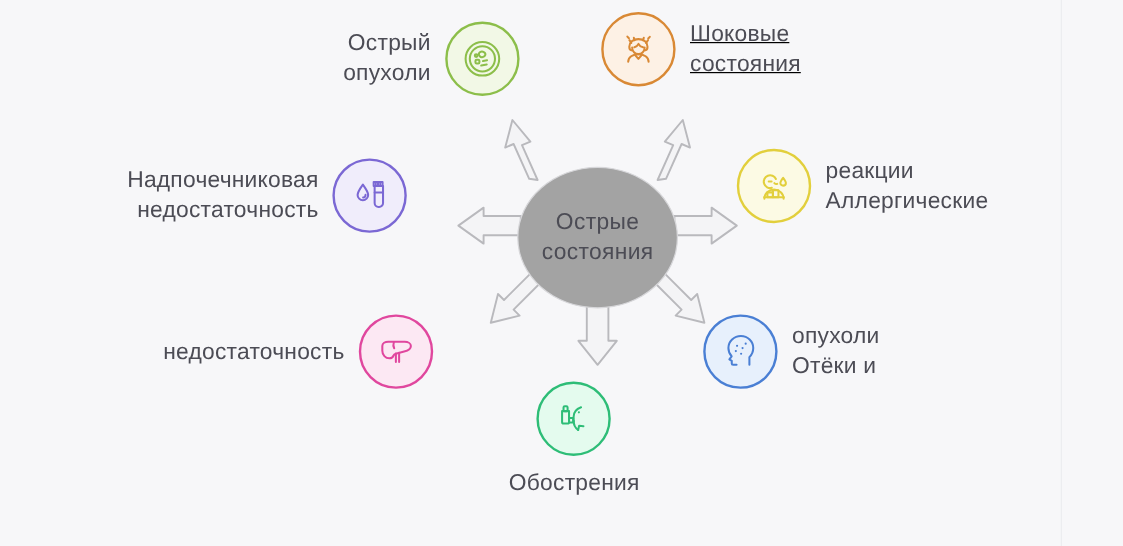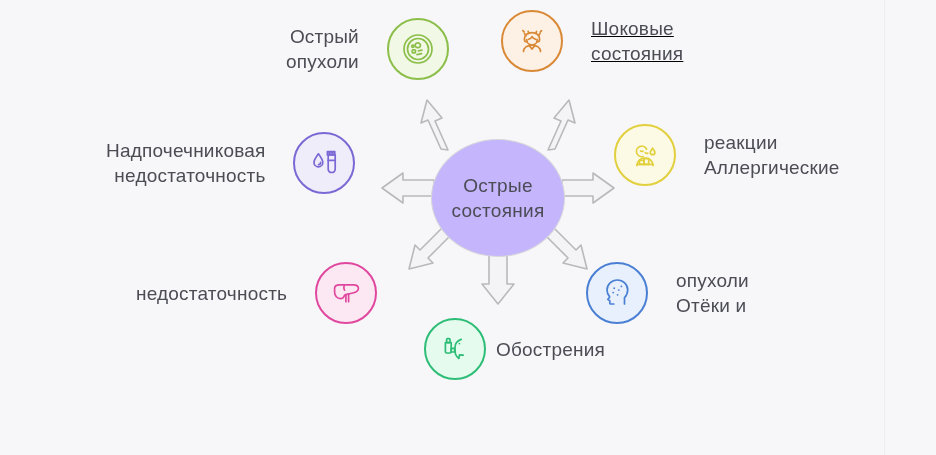--- a/index.html
+++ b/index.html
@@ -44,42 +44,42 @@
     height: 222px;
   }
 
   .hub {
     position: absolute;
     left: 431px;
     top: 139px;
     width: 134px;
     height: 118px;
     border-radius: 50%;
-    background: #c4b5fd;
+    background: #a3a3a3;
     border: 1px solid #d7d7da;
     box-sizing: border-box;
     display: flex;
     flex-direction: column;
     align-items: center;
     justify-content: center;
   }
   .hub-line {
     color: #4c4c55;
     font-size: 19px;
     line-height: 25px;
     letter-spacing: .3px;
     white-space: nowrap;
   }
 
   
   .node {
     position: absolute;
     display: flex;
     align-items: center;
-    gap: 28px;
+    gap: 12px;
   }
   .node.rev { flex-direction: row-reverse; }
 
   .badge {
     width: 62px;
     height: 62px;
     min-width: 62px;
     border-radius: 50%;
     border-width: 2px;
     border-style: solid;
@@ -91,21 +91,21 @@
   .badge svg { display: block; }
 
   .node-label {
     color: #4c4c55;
     font-size: 19px;
     line-height: 25px;
     letter-spacing: .2px;
     white-space: nowrap;
   }
   .node.rev .node-label { text-align: right; }
-  .node.center-label { flex-direction: row; gap: 10px; }
+  .node.center-label { flex-direction: column; gap: 10px; }
   .node.center-label .node-label { text-align: center; }
 
   
   #node-hepatitis   { left: 286px; top: 18px; }
   #node-shock       { left: 501px; top: 10px; text-decoration: underline; }
   #node-allergy     { left: 614px; top: 124px; }
   #node-edema       { left: 586px; top: 262px; }
   #node-asthma      { left: 424px; top: 318px; }
   #node-liver       { left: 136px; top: 262px; }
   #node-adrenal     { left: 106px; top: 132px; }

